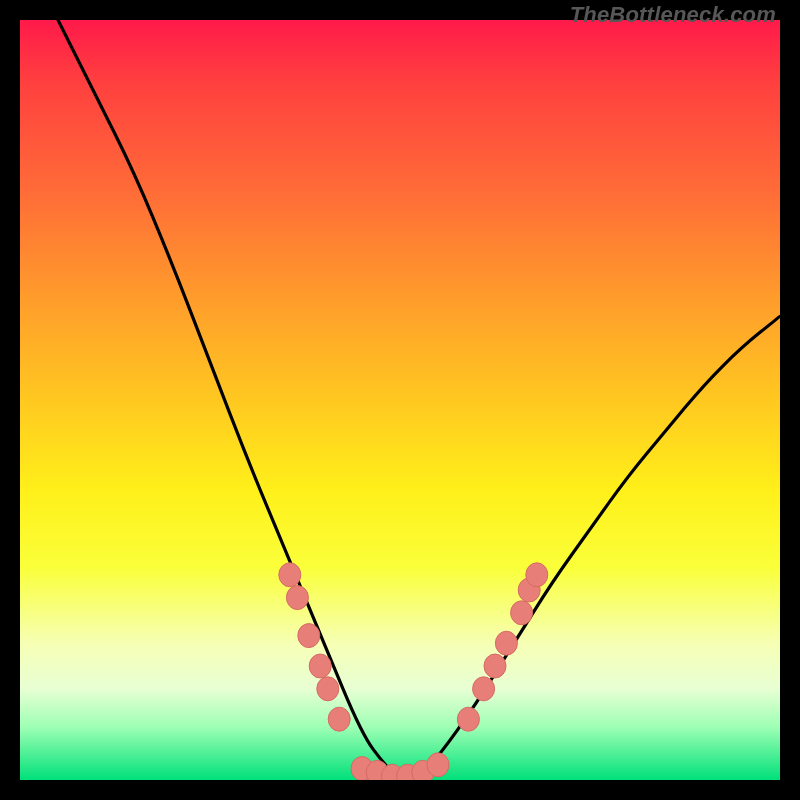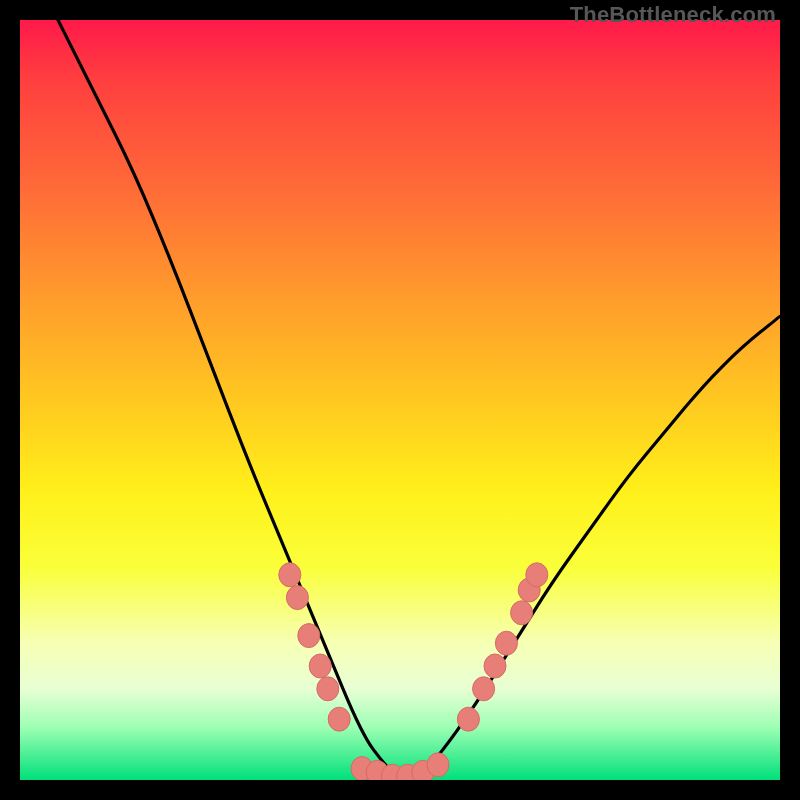--- a/index.html
+++ b/index.html
@@ -9,20 +9,21 @@
     height: 800px;
     overflow: hidden;
     font-family: Arial, Helvetica, sans-serif;
   }
   .frame {
     position: relative;
     width: 800px;
     height: 800px;
     background: #000000;
     box-sizing: border-box;
+    font-style: italic;
   }
   .plot-area {
     position: absolute;
     left: 20px;
     top: 20px;
     width: 760px;
     height: 760px;
     background: linear-gradient(to bottom,
       #ff1a4a 0%,
       #ff3f3f 8%,

